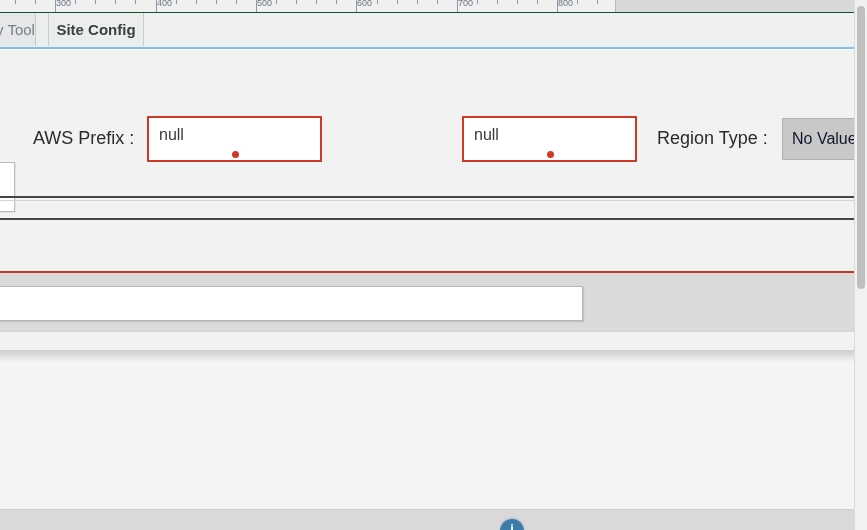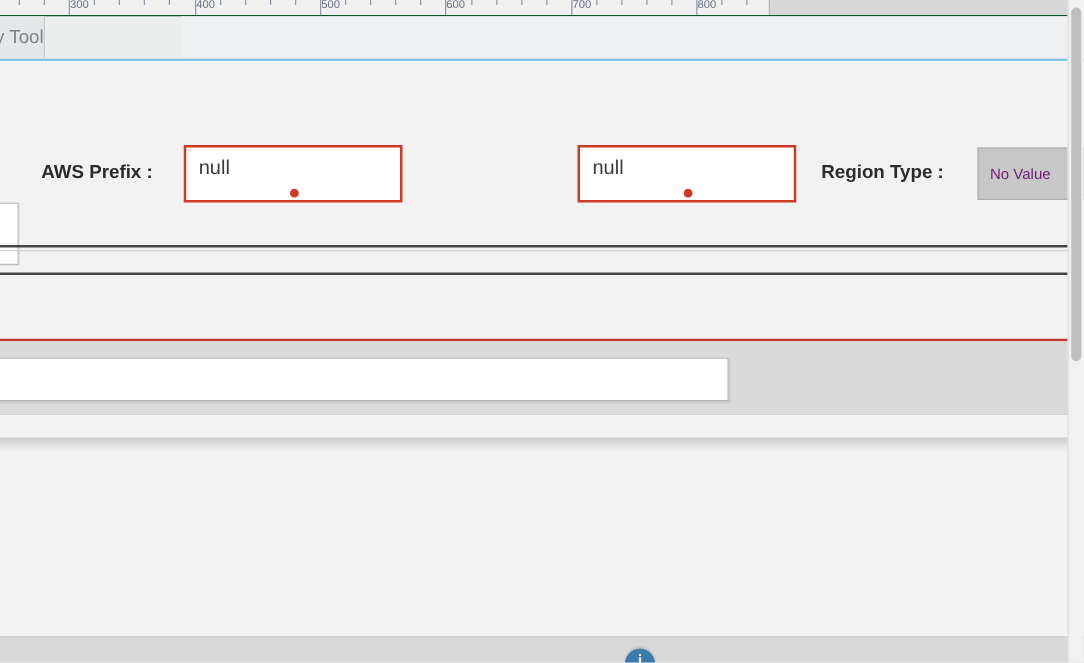--- a/index.html
+++ b/index.html
@@ -8,21 +8,21 @@
     background:#f5f5f5;
     font-family:"Liberation Sans", sans-serif;
     -webkit-font-smoothing:antialiased;
   }
   .screen{position:relative;width:867px;height:530px;overflow:hidden;background:#f2f2f2;}
 
   
   .ruler{
     position:absolute;left:0;top:0;width:865px;height:12px;
     background:#d8d8d8;
-    border-bottom:3px solid #14532d;
+    border-bottom:1px solid #14532d;
     overflow:hidden;
     text-align:center;
   }
   .ruler-active{
     position:absolute;left:0;top:0;height:12px;width:615px;
     background:#f0f0f0;
     border-right:1px solid #b8b8b8;
   }
   .tick{position:absolute;top:0;width:1px;background:#9099a8;}
   .tick.major{height:12px;}
@@ -68,21 +68,21 @@
     border-top:1px solid #ffffff;
   }
 
   .form-row{
     position:absolute;left:0;top:0;width:855px;height:146px;
     background:#f2f2f2;
   }
 
   .field-label{
     position:absolute;
-    font-size:15px;font-weight:bold;color:#2b2b2b;
+    font-size:18px;font-weight:normal;color:#2b2b2b;
     white-space:nowrap;
     line-height:20px;
   }
 
   .txtbox{
     position:absolute;
     background:#ffffff;
     box-sizing:border-box;
   }
   .txtbox.error{
@@ -102,21 +102,21 @@
   }
 
   .combo{
     position:absolute;
     background:#c8c8c8;
     border:1px solid #b0b0b0;
     box-sizing:border-box;
     display:flex;align-items:center;
   }
   .combo .ph{
-    margin-left:9px;font-size:12px;color:#701a75;white-space:nowrap;
+    margin-left:9px;font-size:16px;color:#0f172a;white-space:nowrap;
   }
 
   .hline{
     position:absolute;left:0;width:855px;height:2px;background:#464646;
   }
   .hline-thin{
     position:absolute;left:0;width:855px;height:1px;background:#d4d4d4;
   }
   .redline{
     position:absolute;left:0;width:855px;height:2px;background:#c0392b;
@@ -216,20 +216,23 @@
         <div class="ruler-num" style="left: 357px;">600</div>
         <div class="ruler-num" style="left: 458px;">700</div>
         <div class="ruler-num" style="left: 558px;">800</div>
       </div>
   </div>
 
   <div class="tabstrip">
     <div class="tab partial">
       <span>y Tool</span>
     </div>
+    <div class="tab active">
+      <span>Site Config</span>
+    </div>
     <div class="tab-rest"></div>
   </div>
 
   <div class="content">
 
     <div class="form-row">
 
       <div class="txtbox plain" style="left:-24px;top:112px;width:39px;height:50px;">
         <span class="val"></span>
       </div>

